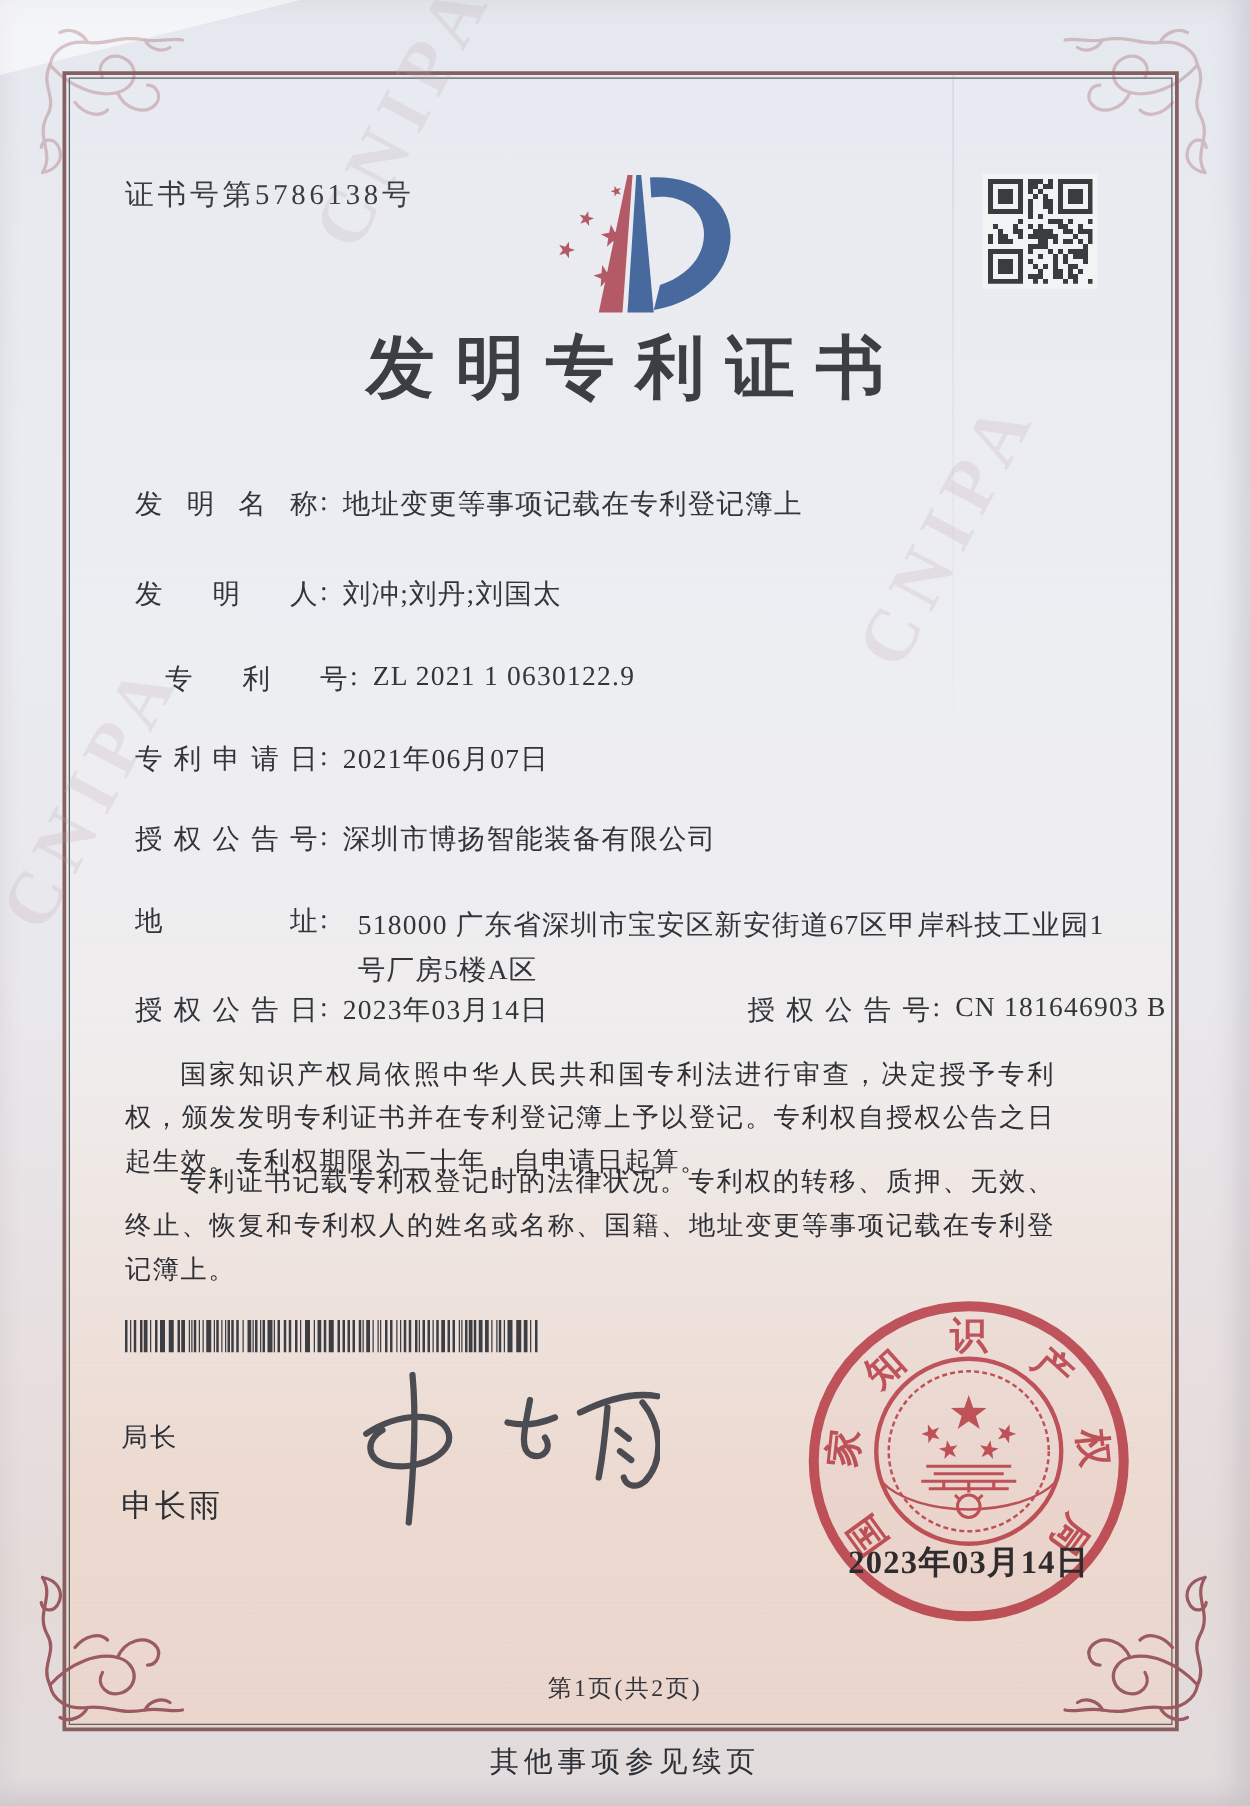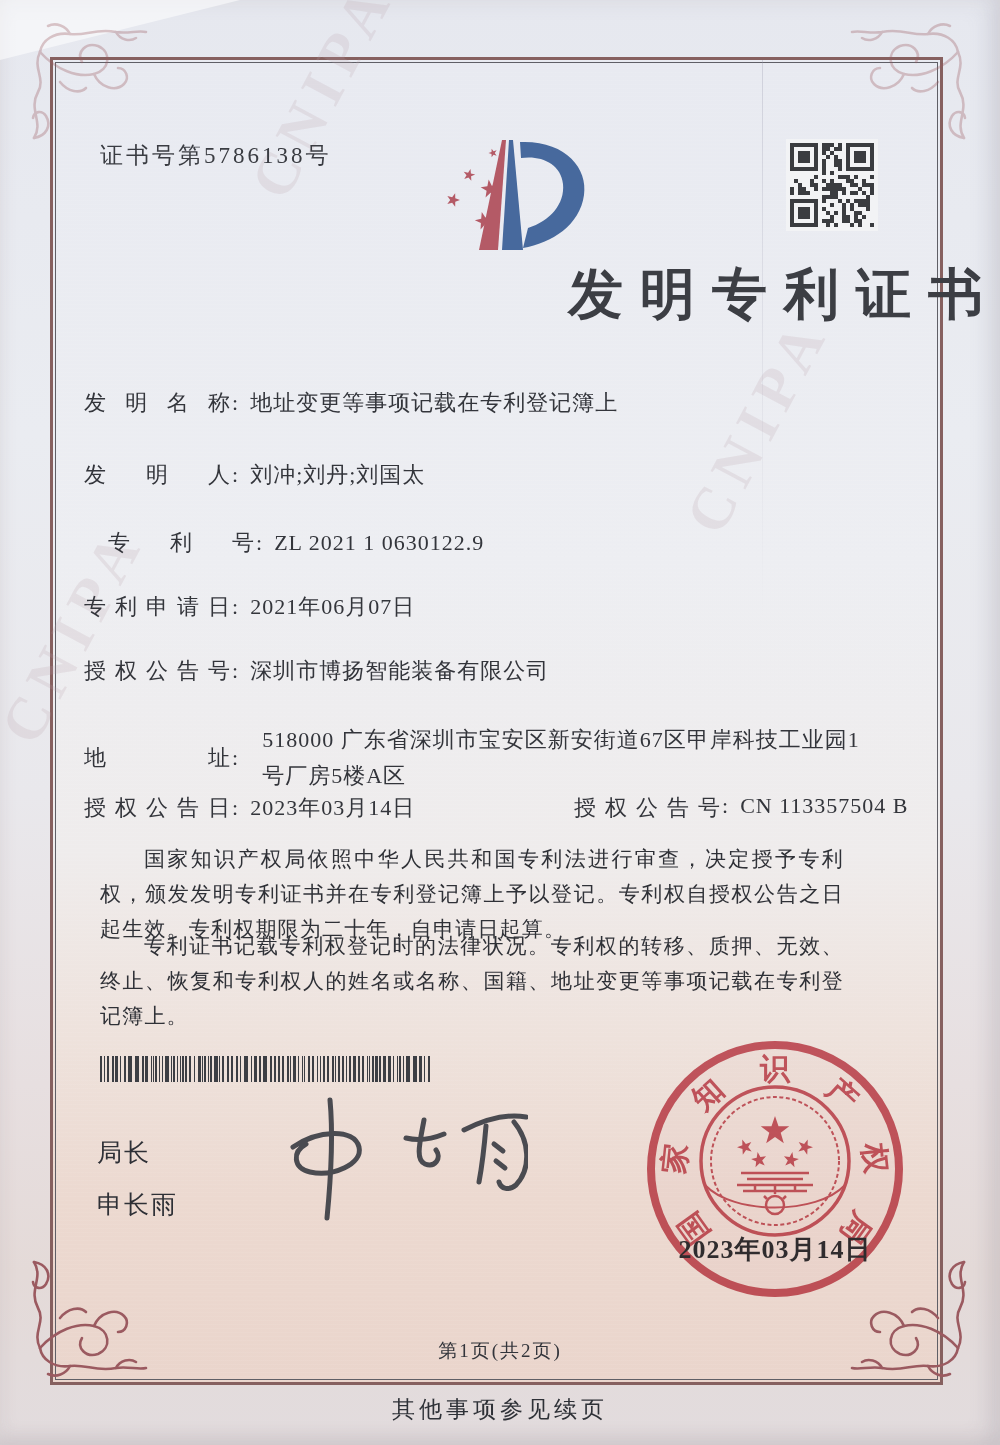--- a/index.html
+++ b/index.html
@@ -19,33 +19,33 @@
       repeating-linear-gradient(180deg, rgba(255,255,255,.05) 0 1px, rgba(0,0,0,0) 1px 4px),
       linear-gradient(180deg,#e8eaf1 0%,#edeef2 38%,#efecec 60%,#eee2dc 74%,#ecd9d0 86%,#ead5cc 100%);
   }
   #frame::before{content:"";position:absolute;left:2px;top:2px;right:2px;bottom:2px;border:1px solid #5f5f66;}
   .wm{position:absolute;font-family:"Liberation Serif",serif;font-weight:bold;font-size:60px;letter-spacing:10px;color:rgba(185,160,172,.20);transform:rotate(-62deg);white-space:nowrap;pointer-events:none;}
   #crease{position:absolute;left:762px;top:60px;width:1px;height:560px;background:linear-gradient(180deg,rgba(150,150,170,.30),rgba(150,150,170,0));}
 
   #cert-number{position:absolute;left:100px;top:116px;font-size:23px;letter-spacing:3px;color:#3a3c42;margin-top:24px;}
   #logo{position:absolute;left:424px;top:128px;width:172px;height:132px;}
   #qr{position:absolute;left:786px;top:139px;width:92px;height:92px;background:#f2f3f5;padding:4px;box-sizing:border-box;}
-  #title{position:absolute;left:0;right:0;top:258px;text-align:right;font-size:55px;font-weight:bold;letter-spacing:17px;text-indent:17px;color:#3c3e44;}
-
-  .field-row{position:absolute;left:84px;display:flex;align-items:center;font-size:22px;color:#33353b;}
+  #title{position:absolute;left:0;right:0;top:258px;text-align:center;font-size:55px;font-weight:bold;letter-spacing:17px;text-indent:17px;color:#3c3e44;}
+
+  .field-row{position:absolute;left:108px;display:flex;align-items:flex-start;font-size:22px;color:#33353b;}
   .f-label{display:inline-block;width:146px;text-align:justify;text-align-last:justify;letter-spacing:0;}
   .f-colon{margin:0 12px 0 2px;}
   .f-value{letter-spacing:1px;}
   .f-value.wide{display:inline-block;width:606px;line-height:36px;margin-left:12px;}
   .field-group2{position:absolute;left:490px;top:0;display:flex;font-size:22px;}
 
   .para{position:absolute;left:100px;width:744px;font-size:21px;line-height:35px;text-indent:44px;letter-spacing:1.2px;color:#2f3137;text-align:justify;}
 
   #barcode{position:absolute;left:100px;top:1056px;width:332px;height:26px;}
-  #signer-title{position:absolute;left:97px;top:1136px;font-size:25px;color:#2e3036;letter-spacing:2px;}
+  #signer-title{position:absolute;left:97px;top:1136px;font-size:21px;color:#2e3036;letter-spacing:2px;}
   #signer-name{position:absolute;left:97px;top:1188px;font-size:25px;color:#2e3036;letter-spacing:2px;}
   #signature{position:absolute;left:248px;top:1092px;width:280px;height:135px;}
 
   #seal{position:absolute;left:638px;top:1032px;width:274px;height:274px;mix-blend-mode:multiply;opacity:.93;}
   #seal svg{position:absolute;left:0;top:0;}
   #seal-arc{position:absolute;left:0;top:0;width:100%;height:100%;color:#c9525e;}
   #seal-arc span{position:absolute;left:50%;top:50%;font-size:30px;font-weight:bold;}
   #seal-date{position:absolute;left:0;right:0;top:200px;text-align:center;font-size:26px;font-weight:600;color:#232328;letter-spacing:1px;}
 
   #page-number{position:absolute;left:0;right:0;top:1338px;text-align:center;font-size:19px;letter-spacing:2px;color:#33353b;}
@@ -246,21 +246,21 @@
       <span class="f-colon">:</span>
     <span class="f-value wide">518000 广东省深圳市宝安区新安街道67区甲岸科技工业园1号厂房5楼A区</span>
   </div>
   <div class="field-row" style="top:793px;width:844px;">
     <span class="f-label">授权公告日</span>
       <span class="f-colon">:</span>
     <span class="f-value">2023年03月14日</span>
     <span class="field-group2">
       <span class="f-label">授权公告号</span>
         <span class="f-colon">:</span>
-      <span class="f-value">CN 113357504 B</span>
+      <span class="f-value">CN 181646903 B</span>
     </span>
   </div>
 
   <div class="para" style="top:842px;">国家知识产权局依照中华人民共和国专利法进行审查，决定授予专利权，颁发发明专利证书并在专利登记簿上予以登记。专利权自授权公告之日起生效。专利权期限为二十年，自申请日起算。</div>
   <div class="para" style="top:930px;font-family:Liberation Mono, monospace;">专利证书记载专利权登记时的法律状况。专利权的转移、质押、无效、终止、恢复和专利权人的姓名或名称、国籍、地址变更等事项记载在专利登记簿上。</div>
 
   <svg id="barcode" viewBox="0 0 332 26" preserveAspectRatio="none">
       <rect x="0" y="0" width="2" height="26" fill="#3c3e44"></rect>
       <rect x="4" y="0" width="1" height="26" fill="#3c3e44"></rect>
       <rect x="7" y="0" width="2" height="26" fill="#3c3e44"></rect>

